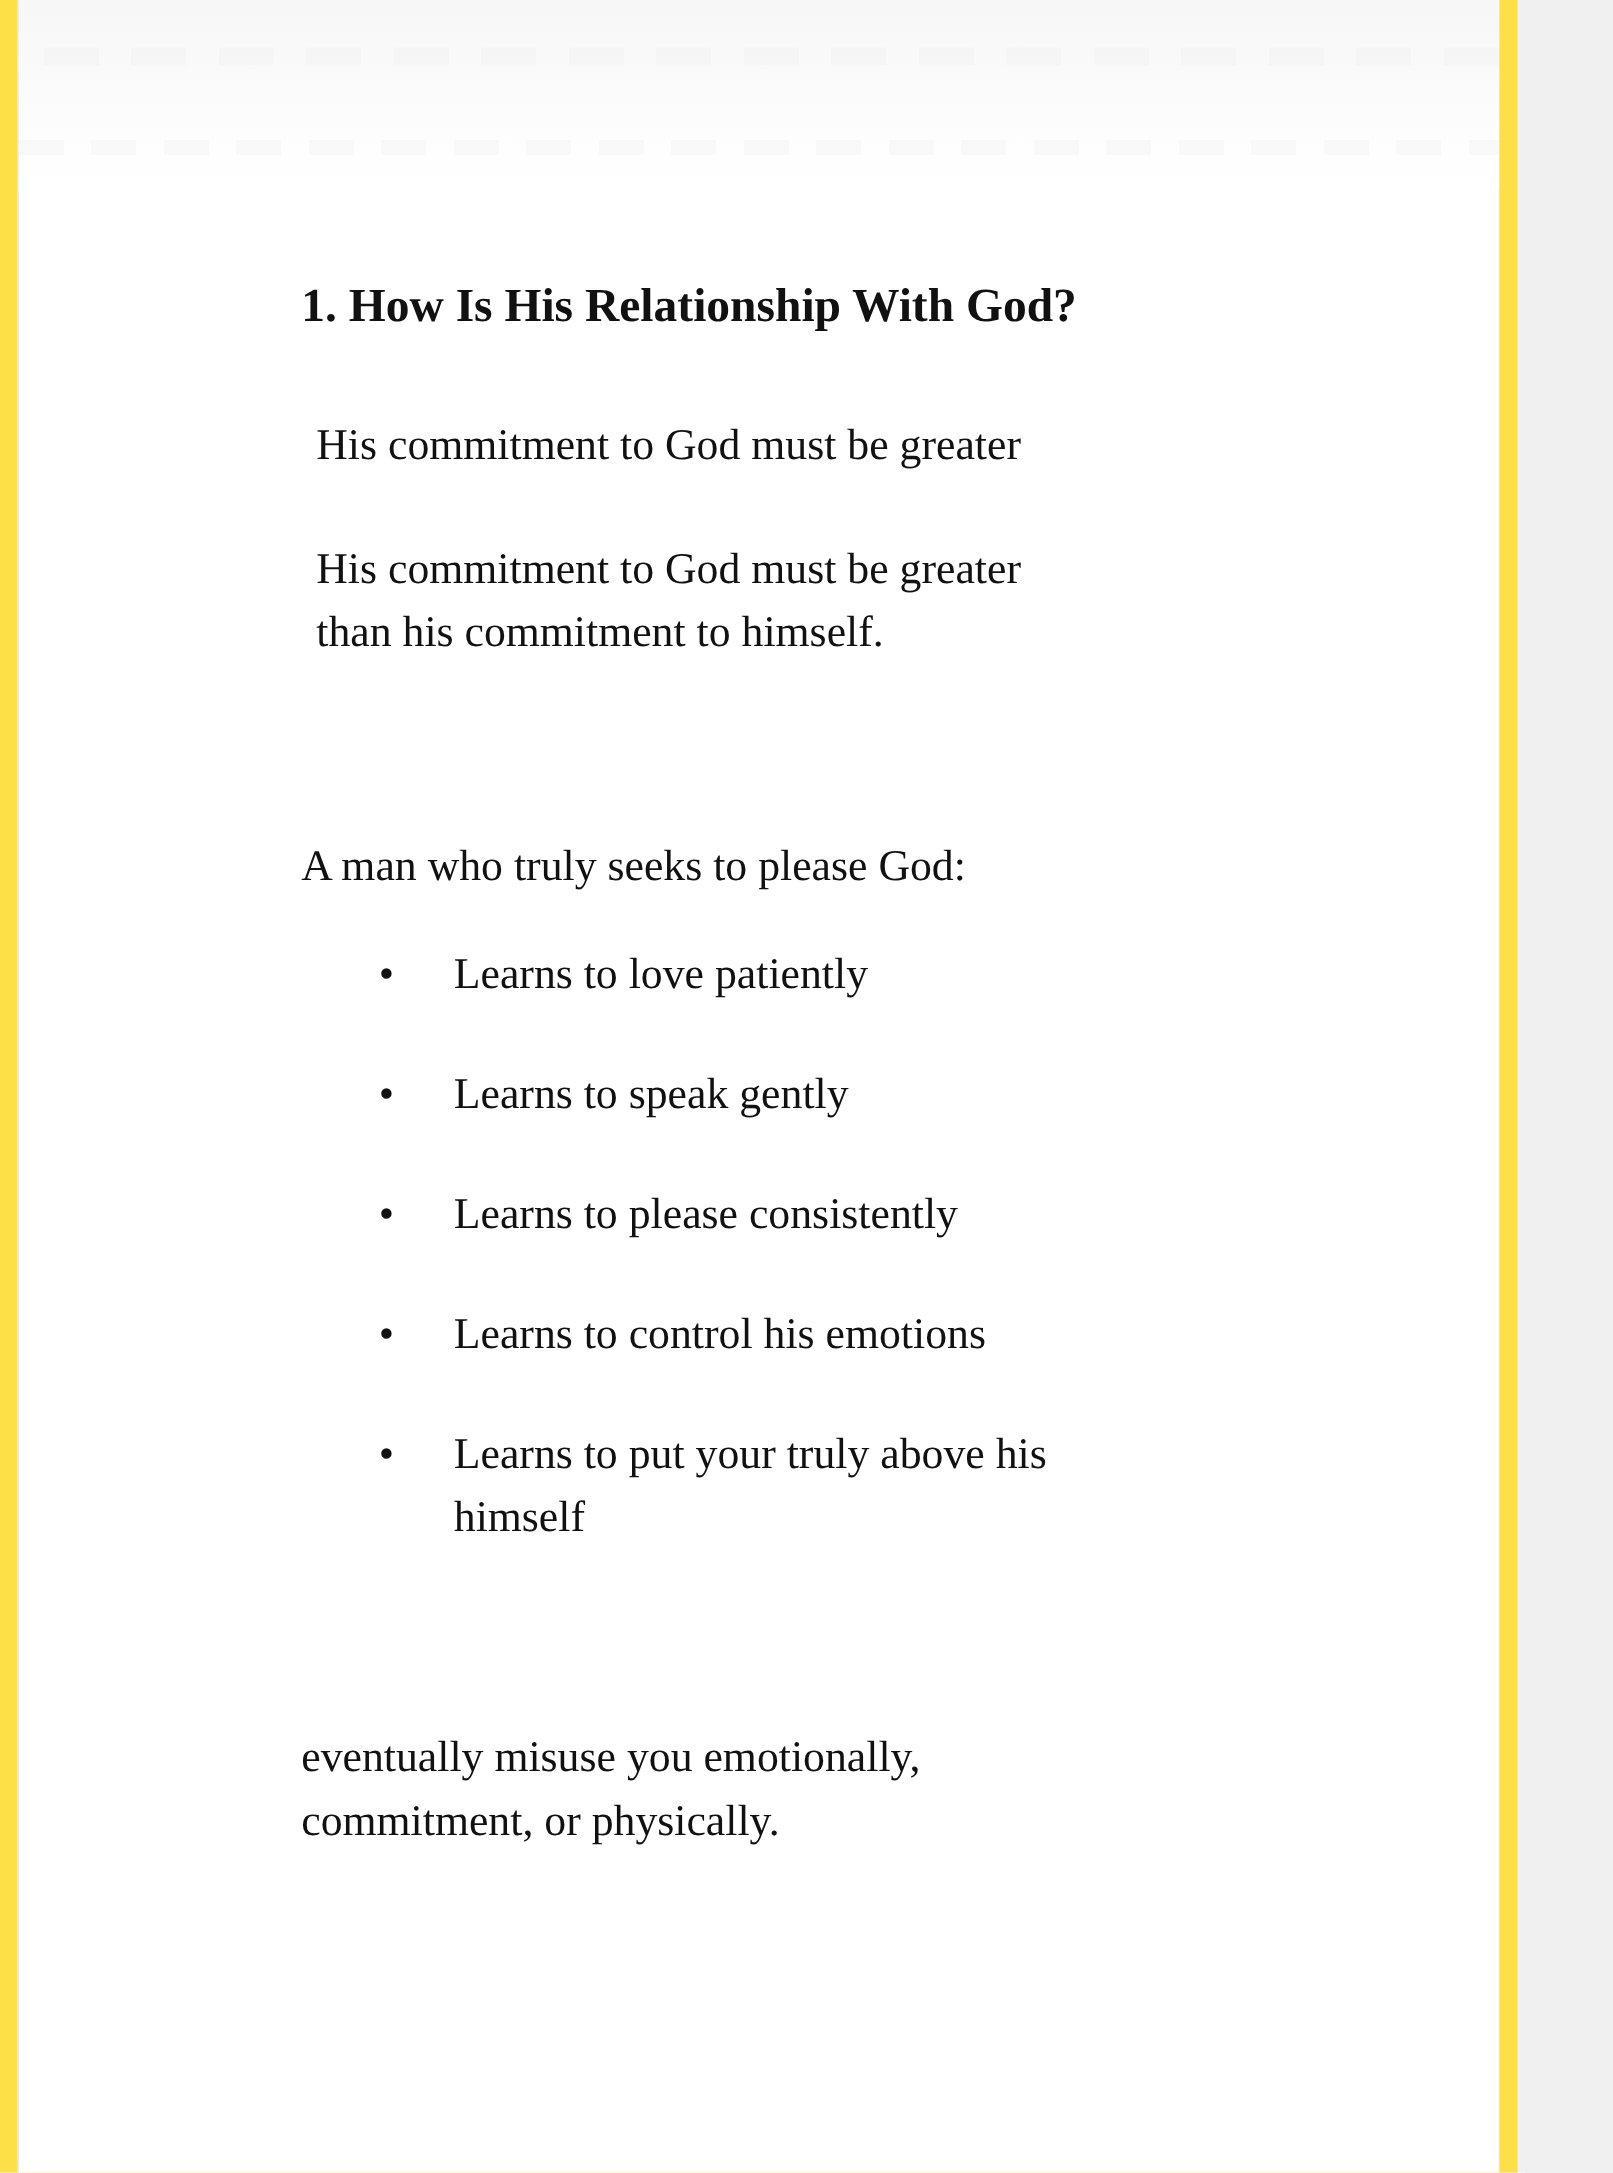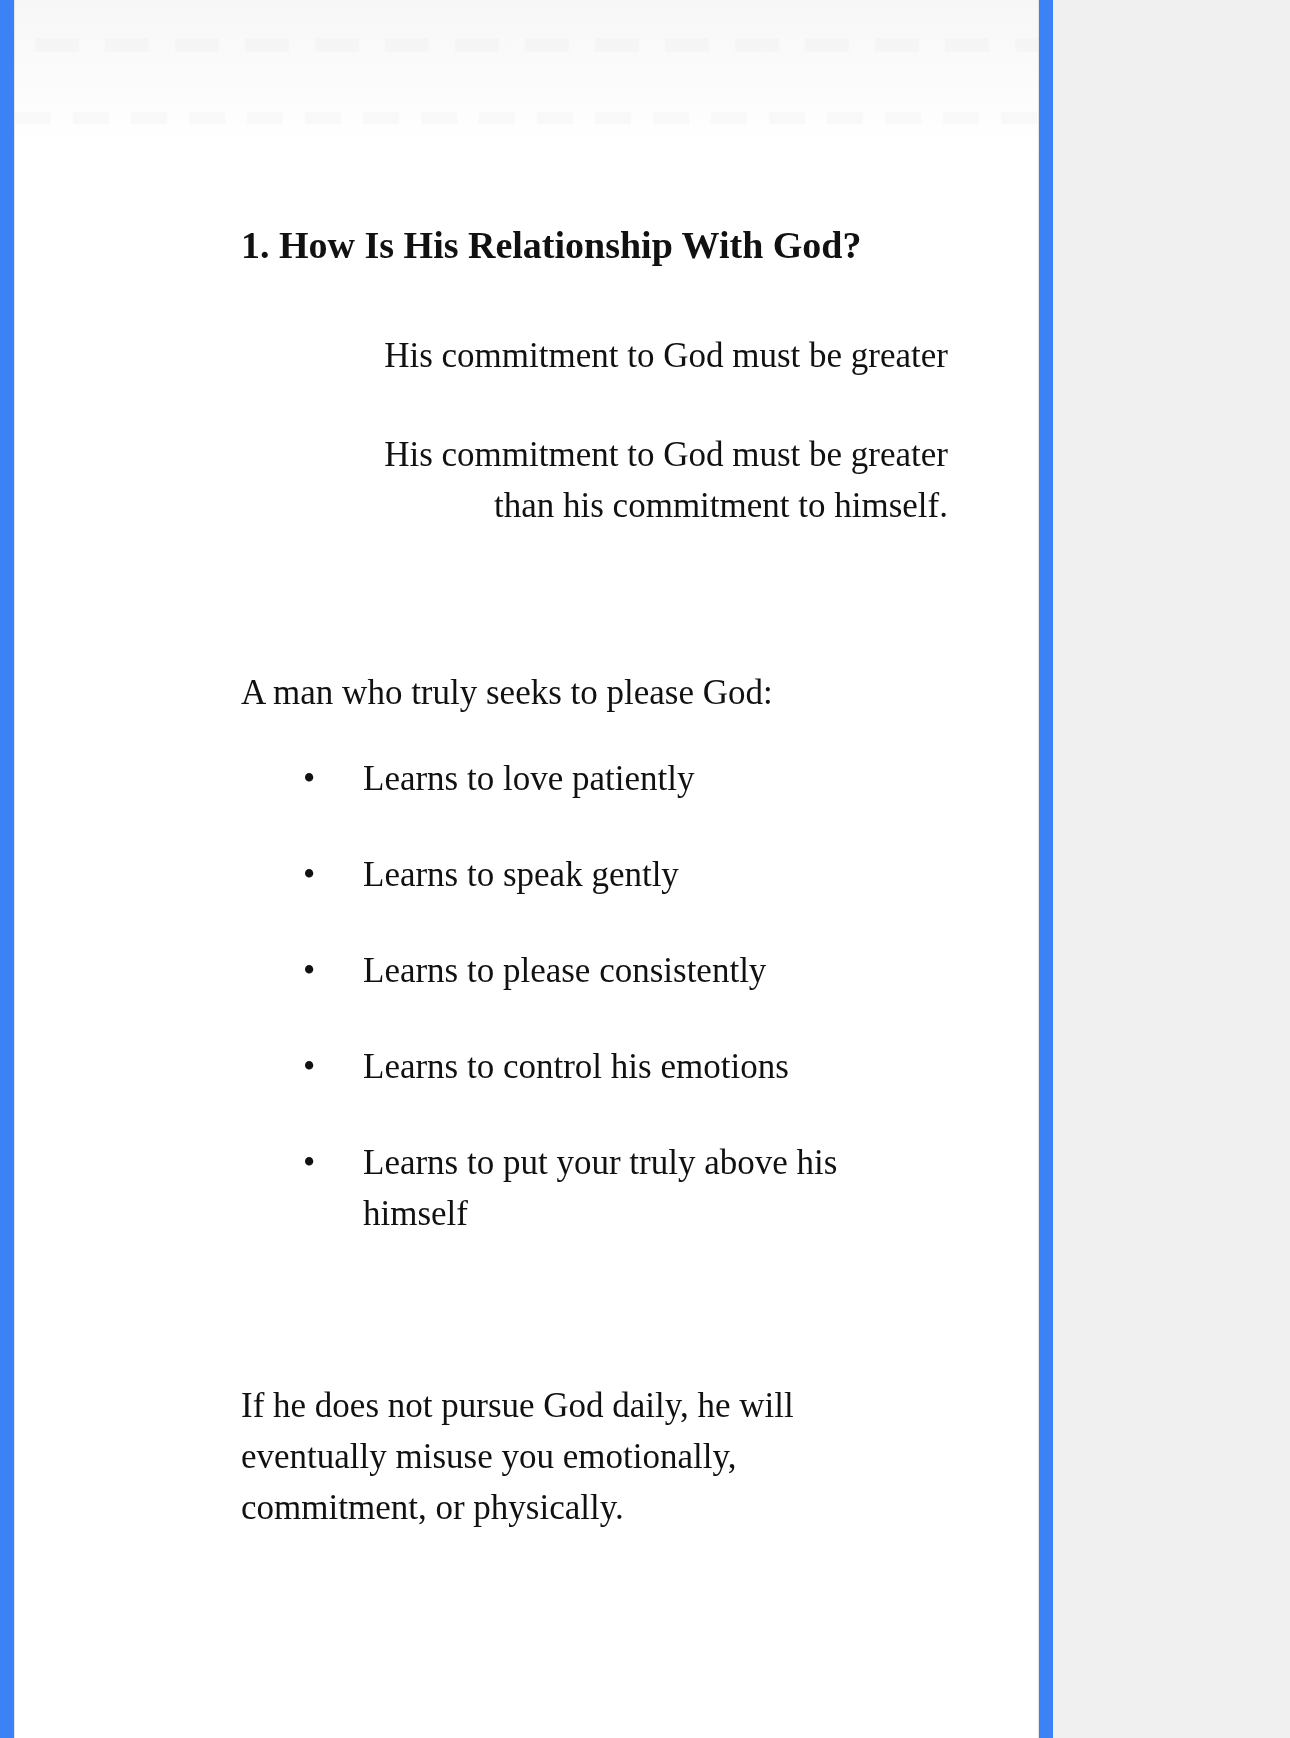--- a/index.html
+++ b/index.html
@@ -9,23 +9,23 @@
   }
   body {
     width: 1290px;
     height: 1738px;
     background: #f0f0f0;
     font-family: "Liberation Serif", "DejaVu Serif", serif;
     overflow: hidden;
   }
   .viewer {
     position: relative;
-    width: 1053px;
+    width: 1214px;
     height: 1738px;
-    background: #3b82f6;
+    background: #fde047;
   }
   .page {
     position: absolute;
     top: 0;
     bottom: 0;
     left: 14px;
     right: 14px;
     background: #ffffff;
     border-left: 1px solid #e3e3e3;
     border-right: 1px solid #e3e3e3;
@@ -52,21 +52,21 @@
     color: #111111;
     font-size: 35px;
     line-height: 51px;
   }
   .heading {
     margin: 0 0 59px 0;
     font-size: 38px;
     font-weight: bold;
     line-height: 51px;
   }
-  .para { margin: 0; text-align: right; }
+  .para { margin: 12px; }
   .para-1 { margin-bottom: 48px; }
   .para-2 { margin-bottom: 136px; }
   .list-intro { margin: 0 0 35px 0; }
   .line { display: block; }
   ul.bullet-list {
     list-style: none;
     margin: 0 0 141px 0;
     padding: 0;
   }
   ul.bullet-list li {
@@ -123,20 +123,19 @@
           <span class="line">Learns to control his emotions</span>
         </li>
         <li>
           <span class="dot">•</span>
           <span class="line">Learns to put your truly above his</span>
           <span class="line">himself</span>
         </li>
       </ul>
 
       <p class="closing">
-        <span class="line">If he does not pursue God daily, he will</span>
         <span class="line">eventually misuse you emotionally,</span>
         <span class="line">commitment, or physically.</span>
       </p>
 
     </div>
   </div>
 </div>
 
 </body></html>

